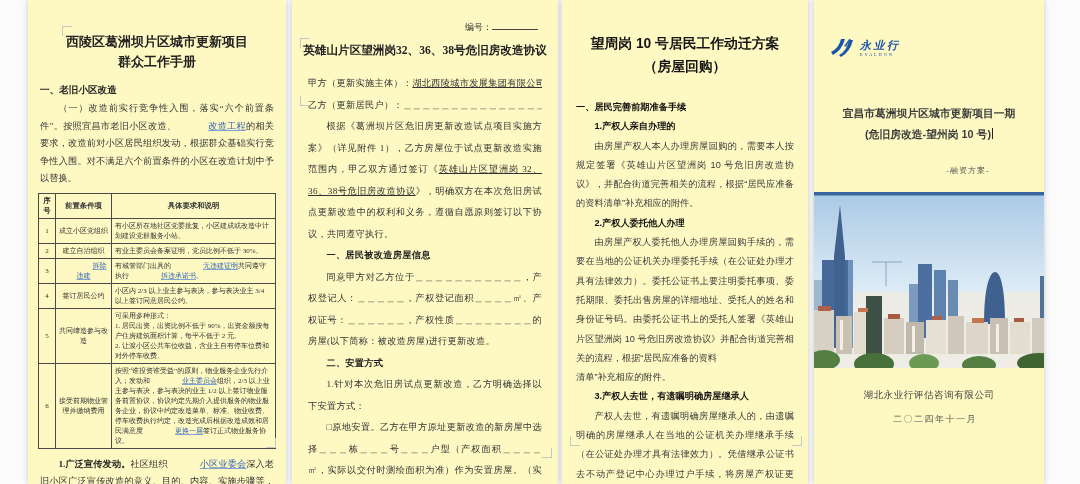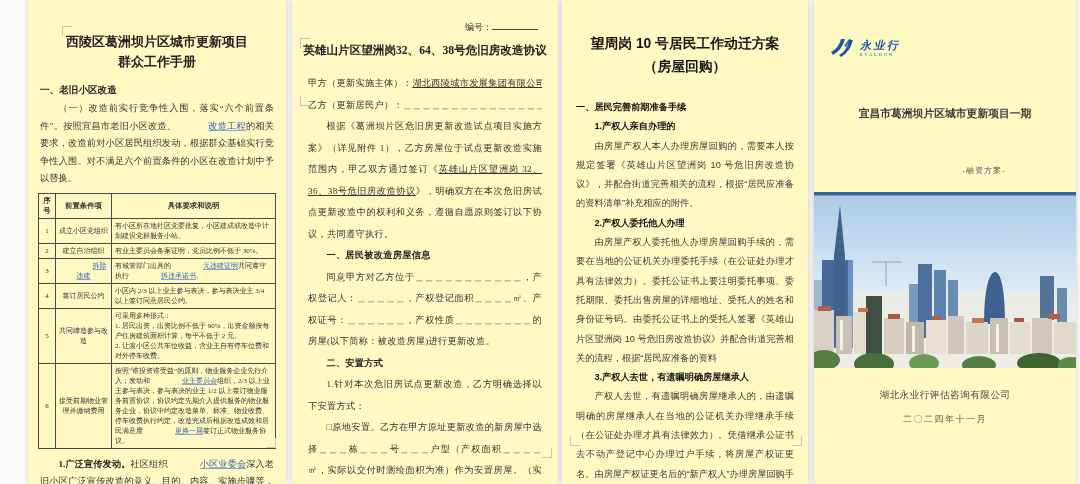--- a/index.html
+++ b/index.html
@@ -9,21 +9,21 @@
     font-family:"Liberation Serif","DejaVu Serif",serif;
   }
   .page{
     position:absolute;top:0;height:484px;background:#fef9c3;
     box-shadow:0 0 5px rgba(110,110,110,.38);
     color:#2e2e2e;overflow:hidden;
   }
   #p1{left:28px;width:258px;}
   #p2{left:292px;width:266px;}
   #p3{left:562px;width:246px;}
-  #p4{left:814px;width:262px;}
+  #p4{left:814px;width:230px;}
 
   
   .cmark{position:absolute;width:9px;height:9px;border:0 solid #c6c6c6;}
   .cm-tl{border-left-width:1px;border-top-width:1px;}
   .cm-bl{border-left-width:1px;border-bottom-width:1px;}
   .cm-br{border-right-width:1px;border-bottom-width:1px;}
 
   .doclink{color:#2b5fae;text-decoration:underline;text-decoration-color:#7fa3d4;padding-left:32px;}
   .u{text-decoration:underline;}
 
@@ -63,21 +63,21 @@
   .p4-logo .mark{display:block;}
   .p4-logo .ltxt{display:flex;flex-direction:column;line-height:1;margin-top:2px;}
   .p4-logo .lcn{font-size:11px;font-weight:bold;color:#1b55aa;letter-spacing:2.5px;font-style:italic;}
   .p4-logo .len{font-size:4.5px;color:#1b55aa;letter-spacing:1.8px;margin-top:2px;}
   .p4-title{position:absolute;top:103px;left:0;width:100%;text-align:center;font-size:10.8px;font-weight:600;color:#3c3c3c;line-height:21px;font-family:"Liberation Sans","DejaVu Sans",sans-serif;}
   .cursorbar{display:inline-block;width:1px;height:11px;background:#222;vertical-align:-1px;margin-left:1px;}
   .p4-sub{position:absolute;top:165px;left:0;width:100%;text-align:center;font-size:8px;color:#555;letter-spacing:1px;font-family:"Liberation Sans","DejaVu Sans",sans-serif;padding-left:39px;}
   .p4-photo{position:absolute;top:192px;left:0;width:262px;height:176px;}
   .p4-photo svg{display:block;width:262px;height:176px;}
   .p4-company{position:absolute;top:389px;left:0;width:100%;text-align:center;font-size:9.6px;color:#444;letter-spacing:.5px;}
-  .p4-date{position:absolute;top:413px;left:0;width:100%;text-align:center;font-size:9px;color:#555;letter-spacing:1.5px;}
+  .p4-date{position:absolute;top:413px;left:0;width:100%;text-align:center;font-size:9px;color:#555;letter-spacing:1.5px;padding-left:6px;}
 </style>
 </head>
 <body>
 
 <div class="page" id="p1">
   <div class="cmark cm-tl" style="left:34px;top:26px;"></div>
   <div class="cmark cm-br" style="left:238px;top:438px;"></div>
   <div class="p1-title">
     <div>西陵区葛洲坝片区城市更新项目</div>
     <div>群众工作手册</div>
@@ -133,21 +133,21 @@
       </tbody>
   </table>
   <p class="p1-footer"><b>1.广泛宣传发动。</b><span>社区组织</span><span class="doclink">小区业委会</span><span>深入老旧小区广泛宣传改造的意义、目的、内容、实施步骤等，围绕“共同缔造”广泛收集业主意见。</span></p>
 </div>
 
 <div class="page" id="p2">
   <div class="cmark cm-tl" style="left:8px;top:38px;"></div>
   <div class="cmark cm-bl" style="left:8px;top:96px;"></div>
   <div class="cmark cm-br" style="left:250px;top:448px;"></div>
   <div class="p2-no"><span>编号：</span><span class="blank"></span></div>
-  <div class="p2-title">英雄山片区望洲岗32、64、38号危旧房改造协议</div>
+  <div class="p2-title">英雄山片区望洲岗32、36、38号危旧房改造协议</div>
   <div class="p2-body">
     <div class="p2-line"><span>甲方（更新实施主体）：</span><span class="u">湖北西陵城市发展集团有限公司</span></div>
     <div class="p2-line"><span>乙方（更新居民户）：</span><span>＿＿＿＿＿＿＿＿＿＿＿＿＿＿＿</span></div>
     <div class="p2-para"><span>根据《葛洲坝片区危旧房更新改造试点项目实施方案》（详见附件 1），乙方房屋位于试点更新改造实施范围内，甲乙双方通过签订《</span><span class="u">英雄山片区望洲岗 32、36、38号危旧房改造协议</span><span>》，明确双方在本次危旧房试点更新改造中的权利和义务，遵循自愿原则签订以下协议，共同遵守执行。</span></div>
     <div class="p2-hh">一、居民被改造房屋信息</div>
     <div class="p2-para">同意甲方对乙方位于＿＿＿＿＿＿＿＿＿＿＿，产权登记人：＿＿＿＿＿，产权登记面积＿＿＿＿㎡、产权证号：＿＿＿＿＿＿，产权性质＿＿＿＿＿＿＿＿的房屋(以下简称：被改造房屋)进行更新改造。</div>
     <div class="p2-hh">二、安置方式</div>
     <div class="p2-para">1.针对本次危旧房试点更新改造，乙方明确选择以下安置方式：</div>
     <div class="p2-para">□原地安置。乙方在甲方原址更新改造的新房屋中选择＿＿＿栋＿＿＿号＿＿＿户型（产权面积＿＿＿＿㎡，实际以交付时测绘面积为准）作为安置房屋。（实行先签先选原则，乙方选择的安置房屋建筑面积应大于被改造房屋产权登记面积，且多出部分不超过 20 ㎡）。</div>
   </div>
@@ -159,39 +159,41 @@
   <div class="p3-title">
     <div>望周岗 10 号居民工作动迁方案</div>
     <div>（房屋回购）</div>
   </div>
   <div class="p3-body">
     <div class="p3-h">一、居民完善前期准备手续</div>
     <div class="p3-s">1.产权人亲自办理的</div>
     <div class="p3-p">由房屋产权人本人办理房屋回购的，需要本人按规定签署《英雄山片区望洲岗 10 号危旧房改造协议》，并配合街道完善相关的流程，根据“居民应准备的资料清单”补充相应的附件。</div>
     <div class="p3-s">2.产权人委托他人办理</div>
     <div class="p3-p">由房屋产权人委托他人办理房屋回购手续的，需要在当地的公证机关办理委托手续（在公证处办理才具有法律效力）。委托公证书上要注明委托事项、委托期限、委托出售房屋的详细地址、受托人的姓名和身份证号码。由委托公证书上的受托人签署《英雄山片区望洲岗 10 号危旧房改造协议》并配合街道完善相关的流程，根据“居民应准备的资料</div>
+    <div>清单”补充相应的附件。</div>
     <div class="p3-s">3.产权人去世，有遗嘱明确房屋继承人</div>
     <div class="p3-p">产权人去世，有遗嘱明确房屋继承人的，由遗嘱明确的房屋继承人在当地的公证机关办理继承手续（在公证处办理才具有法律效力）。凭借继承公证书去不动产登记中心办理过户手续，将房屋产权证更名。由房屋产权证更名后的“新产权人”办理房屋回购手续，签署《英雄山片区望洲岗 10</div>
   </div>
 </div>
 
 <div class="page" id="p4">
   <div class="p4-logo">
     <svg class="mark" width="26" height="19" viewBox="0 0 26 19">
       <path d="M1 14 Q9 10 11 1 L15 1 Q12 12 3 17 Z" fill="#1b55aa"></path>
       <path d="M9 17 Q17 13 19 2 L23 2 Q20 14 11 19 Z" fill="#1b55aa"></path>
       <path d="M14 8 L19 1 L21 1 L16 9 Z" fill="#1b55aa" opacity="0.85"></path>
     </svg>
     <span class="ltxt">
       <span class="lcn">永业行</span>
       <span class="len">EVALHON</span>
     </span>
   </div>
   <div class="p4-title">
     <div>宜昌市葛洲坝片区城市更新项目一期</div>
+    <div><span>(危旧房改造-望州岗 10 号)</span><span class="cursorbar"></span></div>
   </div>
   <div class="p4-sub">-融资方案-</div>
   <div class="p4-photo">
     <svg viewBox="0 0 262 176" preserveAspectRatio="none">
       <defs>
         <linearGradient id="sky" x1="0" y1="0" x2="0" y2="1">
           <stop offset="0" stop-color="#a9c9e4"></stop>
           <stop offset="0.55" stop-color="#dcebf6"></stop>
           <stop offset="1" stop-color="#efeee6"></stop>
         </linearGradient>

